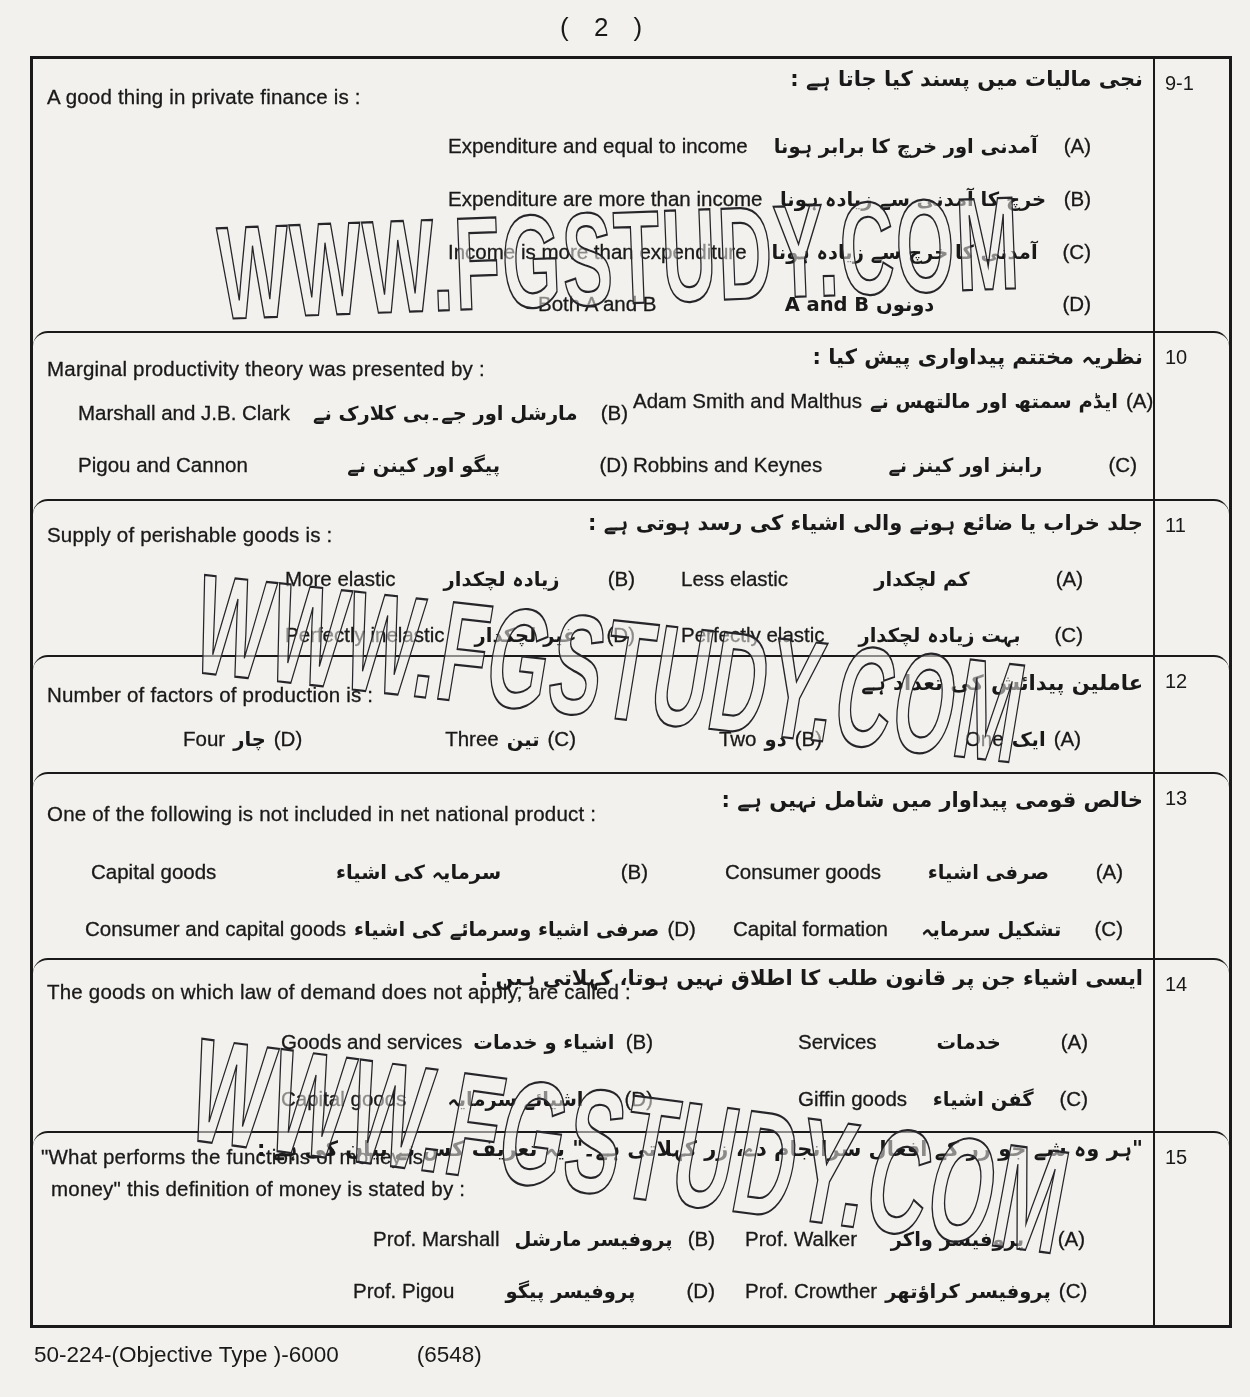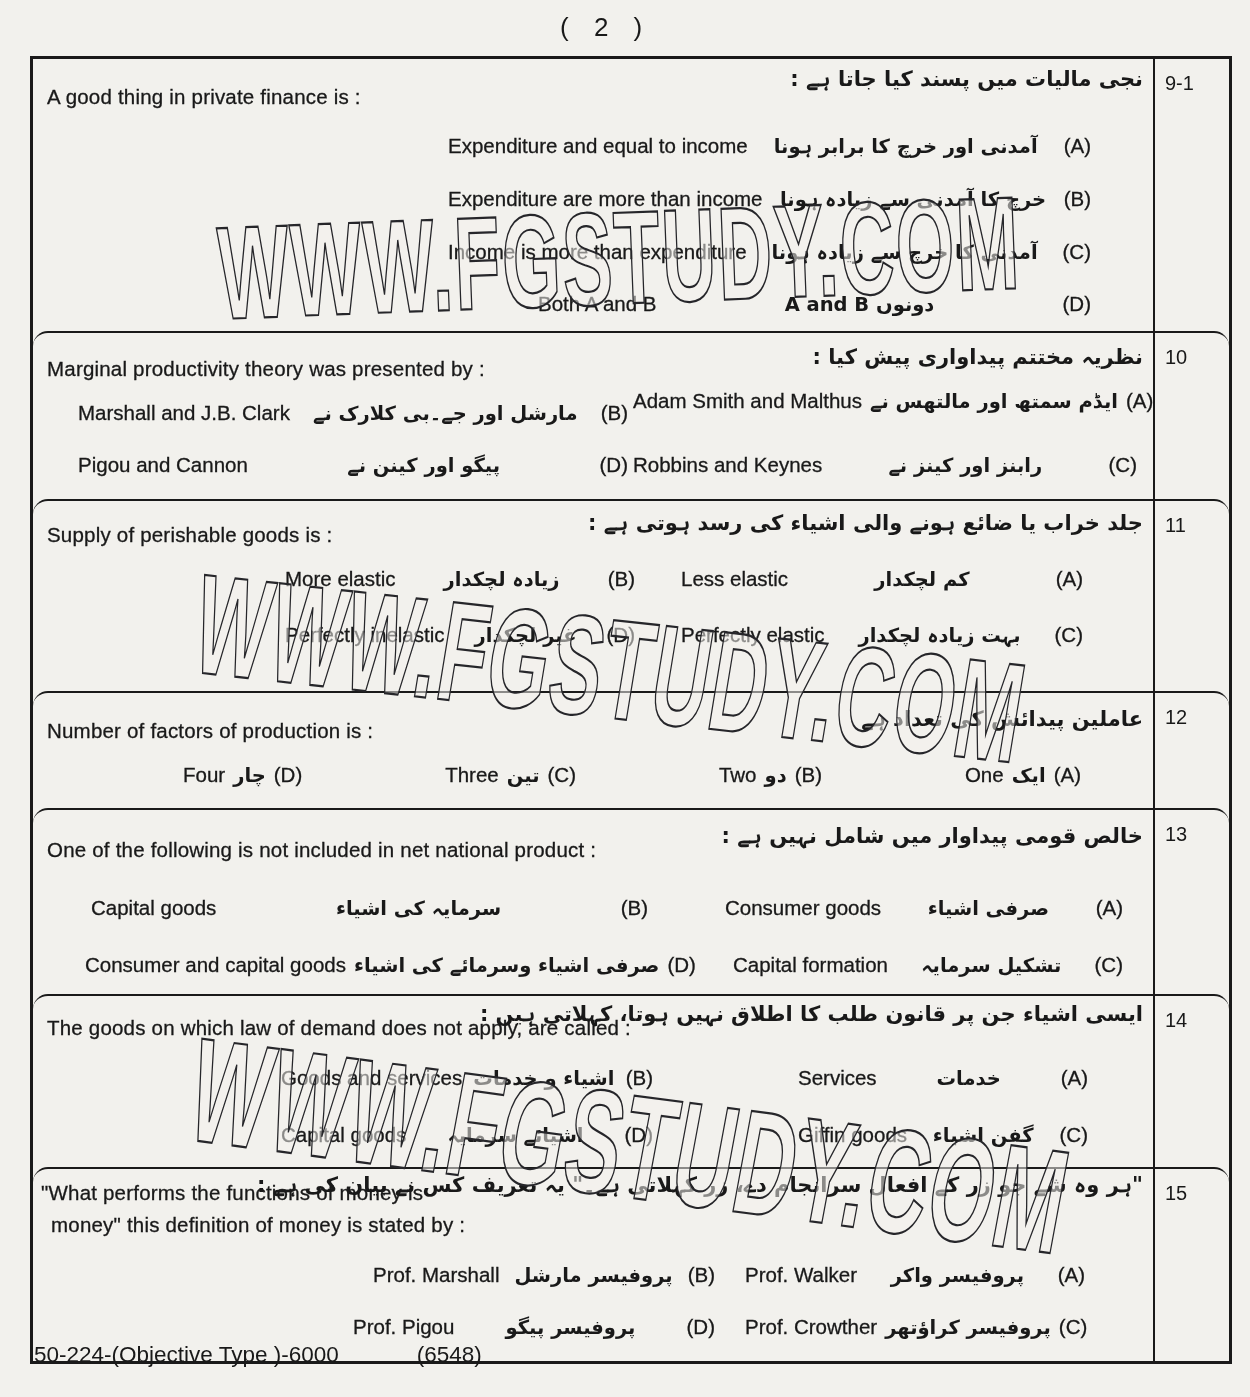--- a/index.html
+++ b/index.html
@@ -113,21 +113,21 @@
           <span class="opt-en">Robbins and Keynes</span>
           <span class="opt-ur">رابنز اور کینز نے</span>
           <span class="opt-letter">(C)</span>
         </div>
       </div>
       <div class="qcell-num">
         <span>10</span>
       </div>
     </div>
 
-    <div class="qrow" style="height:192px">
+    <div class="qrow" style="height:156px">
       <div class="qcell-main">
         <div class="q-en" style="left:14px;top:22px">Supply of perishable goods is :</div>
         <div class="q-ur" style="top:10px">جلد خراب یا ضائع ہونے والی اشیاء کی رسد ہوتی ہے :</div>
         <div class="opt" style="left:252px;right:518px;top:66px">
           <span class="opt-en">More elastic</span>
           <span class="opt-ur">زیادہ لچکدار</span>
           <span class="opt-letter">(B)</span>
         </div>
         <div class="opt" style="left:648px;right:70px;top:66px">
           <span class="opt-en">Less elastic</span>

